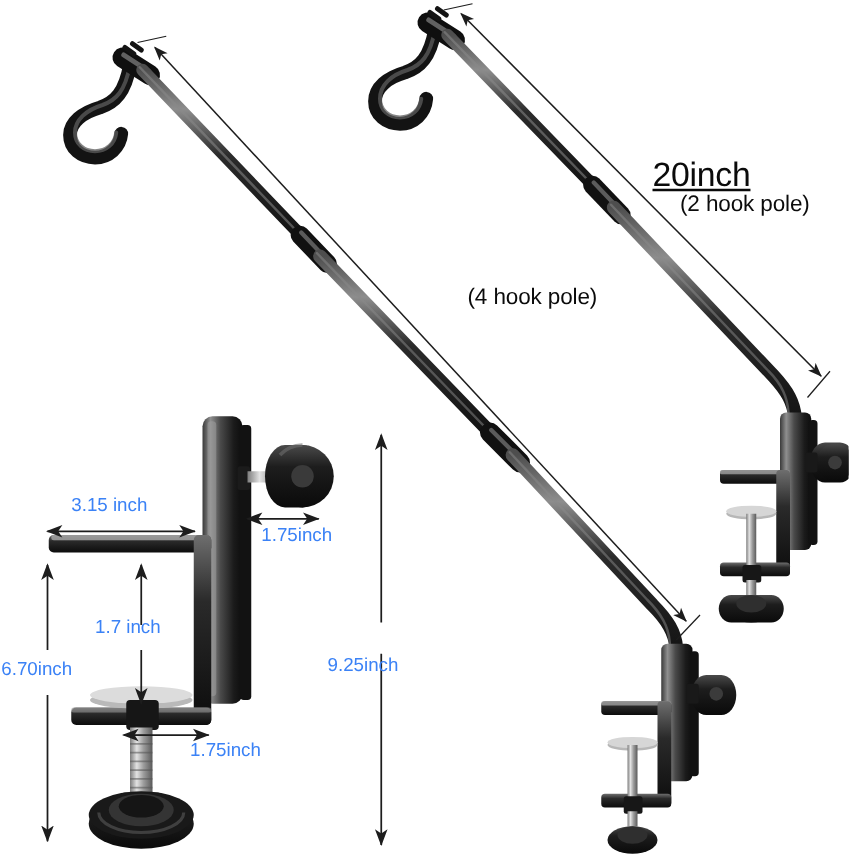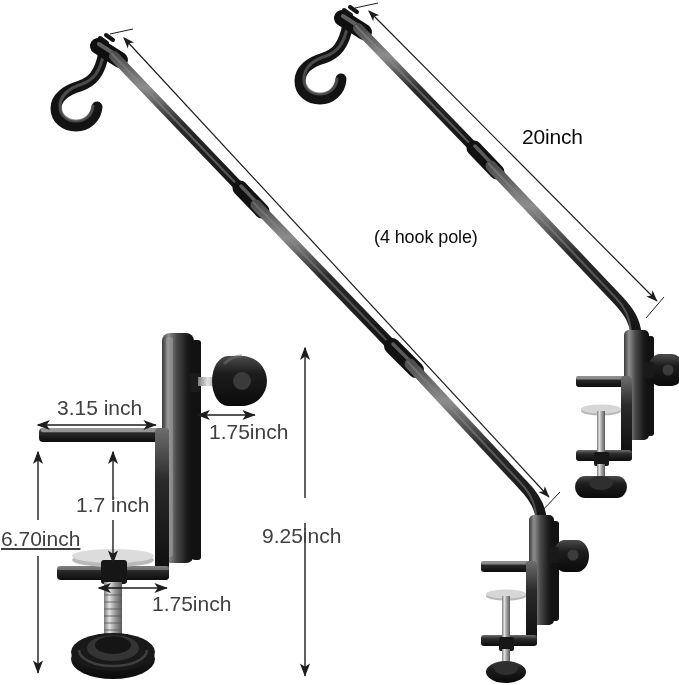--- a/index.html
+++ b/index.html
@@ -29,42 +29,43 @@
   }
   .dim-label {
     position: absolute;
     color: #0b0b0b;
     white-space: nowrap;
     line-height: 1.05;
     user-select: none;
   }
   .dim-label .main {
     display: block;
-    font-size: 21px;
+    font-size: 27px;
     letter-spacing: -0.2px;
+    text-decoration: underline;
   }
   .dim-label .sub {
     display: block;
     font-size: 18px;
     padding-left: 22px;
     letter-spacing: -0.1px;
   }
   .meas-label {
     position: absolute;
-    color: #404040;
-    font-size: 21px;
+    color: #3b82f6;
+    font-size: 15px;
     white-space: nowrap;
     user-select: none;
   }
   #label-31inch { left: 352px; top: 228px; }
   #label-20inch { left: 522px; top: 126px; }
   #label-315 { left: 57px; top: 396px; }
   #label-175-top { left: 209px; top: 420px; }
   #label-25 { left: 76px; top: 493px; }
-  #label-670 { left: 1px; top: 527px; text-decoration: underline; }
+  #label-670 { left: 1px; top: 527px; }
   #label-175-bottom { left: 152px; top: 592px; }
   #label-925 { left: 262px; top: 524px; }
 </style>
 </head>
 <body>
 
 <div id="diagram-root">
 
   <svg id="diagram-svg" viewBox="0 0 679 685" xmlns="http://www.w3.org/2000/svg">
     <defs>
@@ -277,20 +278,21 @@
       <line x1="305" y1="523" x2="305" y2="676" stroke-width="1.4" marker-end="url(#arrHead)"></line>
     </g>
   </svg>
 
   <div class="dim-label" id="label-31inch">
     <span class="sub">(4 hook pole)</span>
   </div>
 
   <div class="dim-label" id="label-20inch">
     <span class="main">20inch</span>
+    <span class="sub">(2 hook pole)</span>
   </div>
 
   <div class="meas-label" id="label-315">3.15 inch</div>
 
   <div class="meas-label" id="label-175-top">1.75inch</div>
 
   <div class="meas-label" id="label-25">1.7 inch</div>
 
   <div class="meas-label" id="label-670">6.70inch</div>
 

